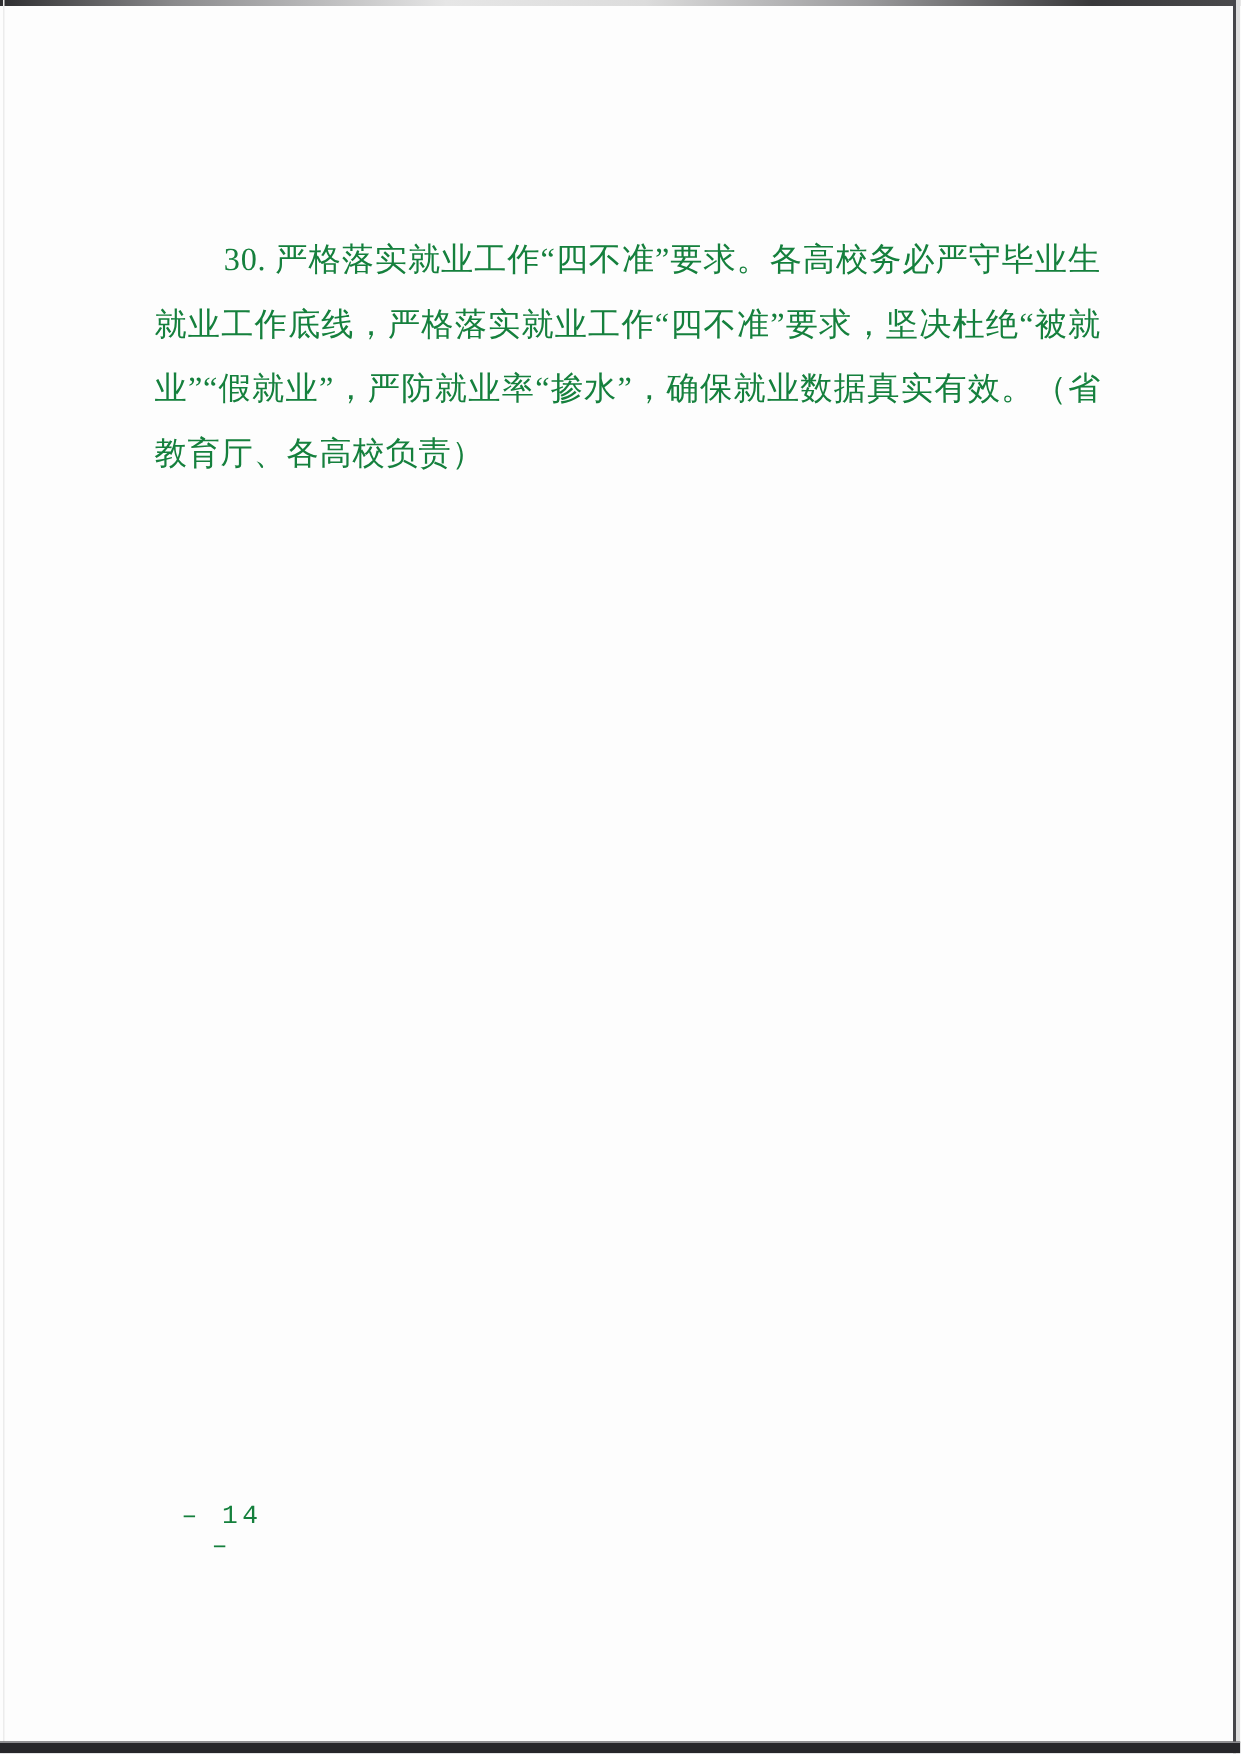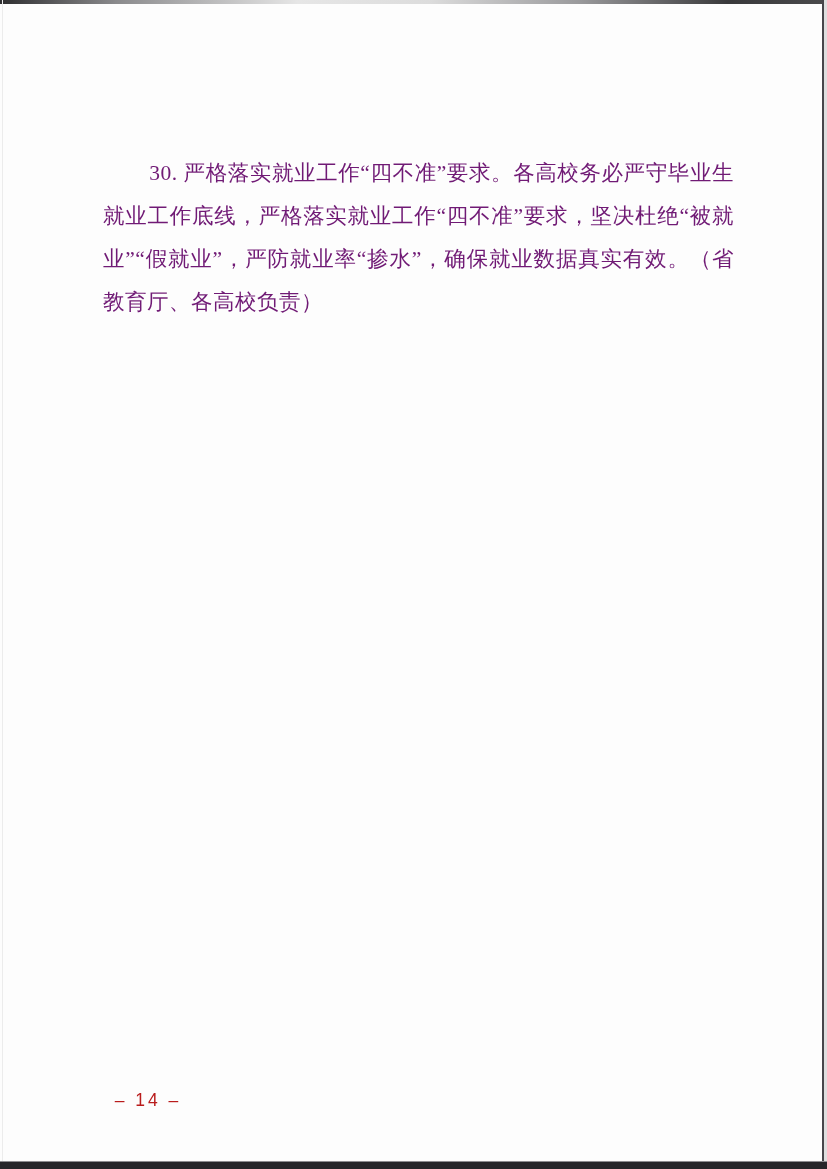--- a/index.html
+++ b/index.html
@@ -51,42 +51,42 @@
     left: 2px;
     width: 1px;
     background: #ececec;
   }
   
   .content {
     position: absolute;
     left: 103px;
     top: 152px;
     width: 631px;
-    color: #701a75;
+    color: #15803d;
     font-size: 21.5px;
     line-height: 43px;
     text-align: justify;
     text-justify: inter-ideograph;
   }
   .content p {
     margin: 0;
     text-indent: 2.15em;
     letter-spacing: 0.5px;
   }
   
   .page-number {
     position: absolute;
     left: 108px;
-    top: 1090px;
+    top: 1001px;
     width: 80px;
     text-align: center;
-    color: #b91c1c;
+    color: #15803d;
     font-size: 17.5px;
     letter-spacing: 3px;
-    font-family: Liberation Sans, sans-serif;
+    font-family: Liberation Mono, monospace;
   }
 </style>
 </head>
 <body>
 
 <div class="page">
 
   <div class="edge-top"></div>
   <div class="edge-left-pale"></div>
   <div class="edge-right-pale"></div>

